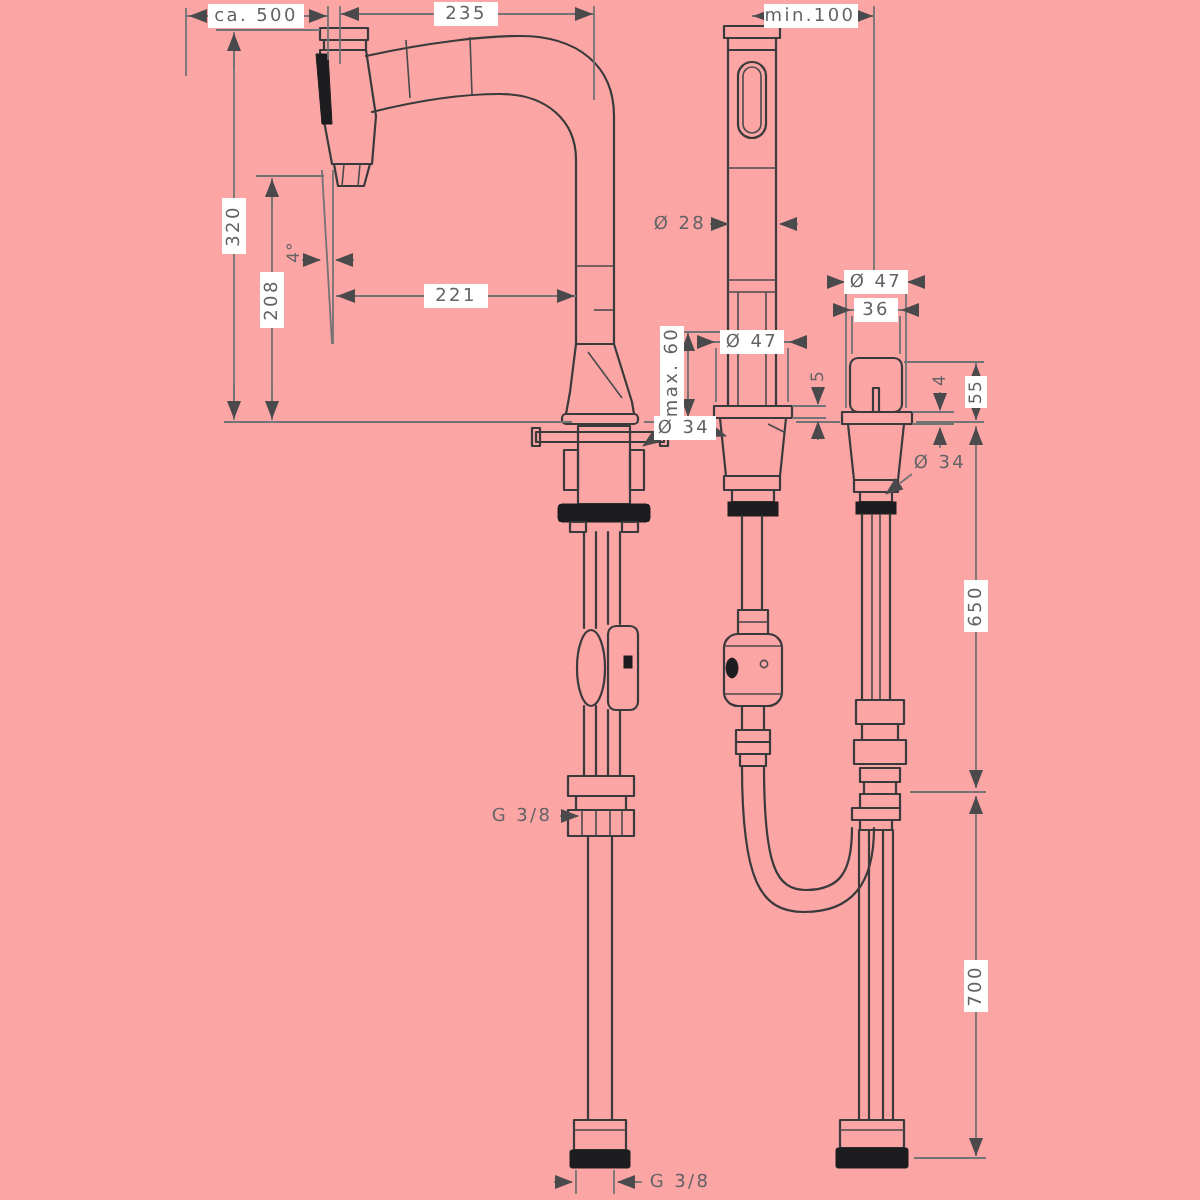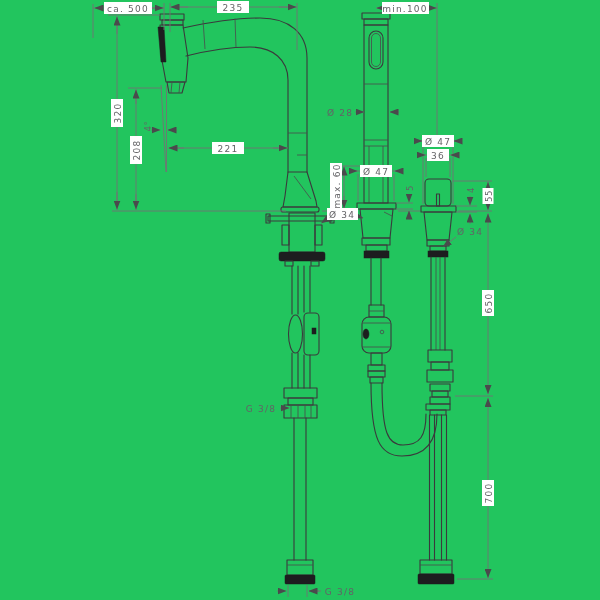--- a/index.html
+++ b/index.html
@@ -1,16 +1,16 @@
 <!DOCTYPE html>
 <html><head>
 <meta charset="utf-8">
 <style>
   html,body{margin:0;padding:0;background:#fff;}
-  .stage{position:relative;width:600px;height:600px;background:#22c55e;overflow:hidden;
+  .stage{position:relative;width:600px;height:600px;background:#fca5a5;overflow:hidden;
          font-family:"DejaVu Sans",sans-serif;}
   svg{display:block;}
   .body-line{stroke:#3a3a3c;stroke-width:1.1;fill:none;stroke-linejoin:round;stroke-linecap:round;}
   .body-thin{stroke:#4a4a4c;stroke-width:0.8;fill:none;}
   .dark{fill:#1d1d1f;stroke:#1d1d1f;stroke-width:0.5;}
   .dim{stroke:#737375;stroke-width:0.9;fill:none;}
   .dl{font-size:9px;fill:#636366;letter-spacing:1.2px;text-anchor:middle;dominant-baseline:central;}
   .dls{font-size:8.5px;fill:#636366;letter-spacing:0.6px;text-anchor:middle;dominant-baseline:central;}
   .wb{fill:#ffffff;}
 </style>

